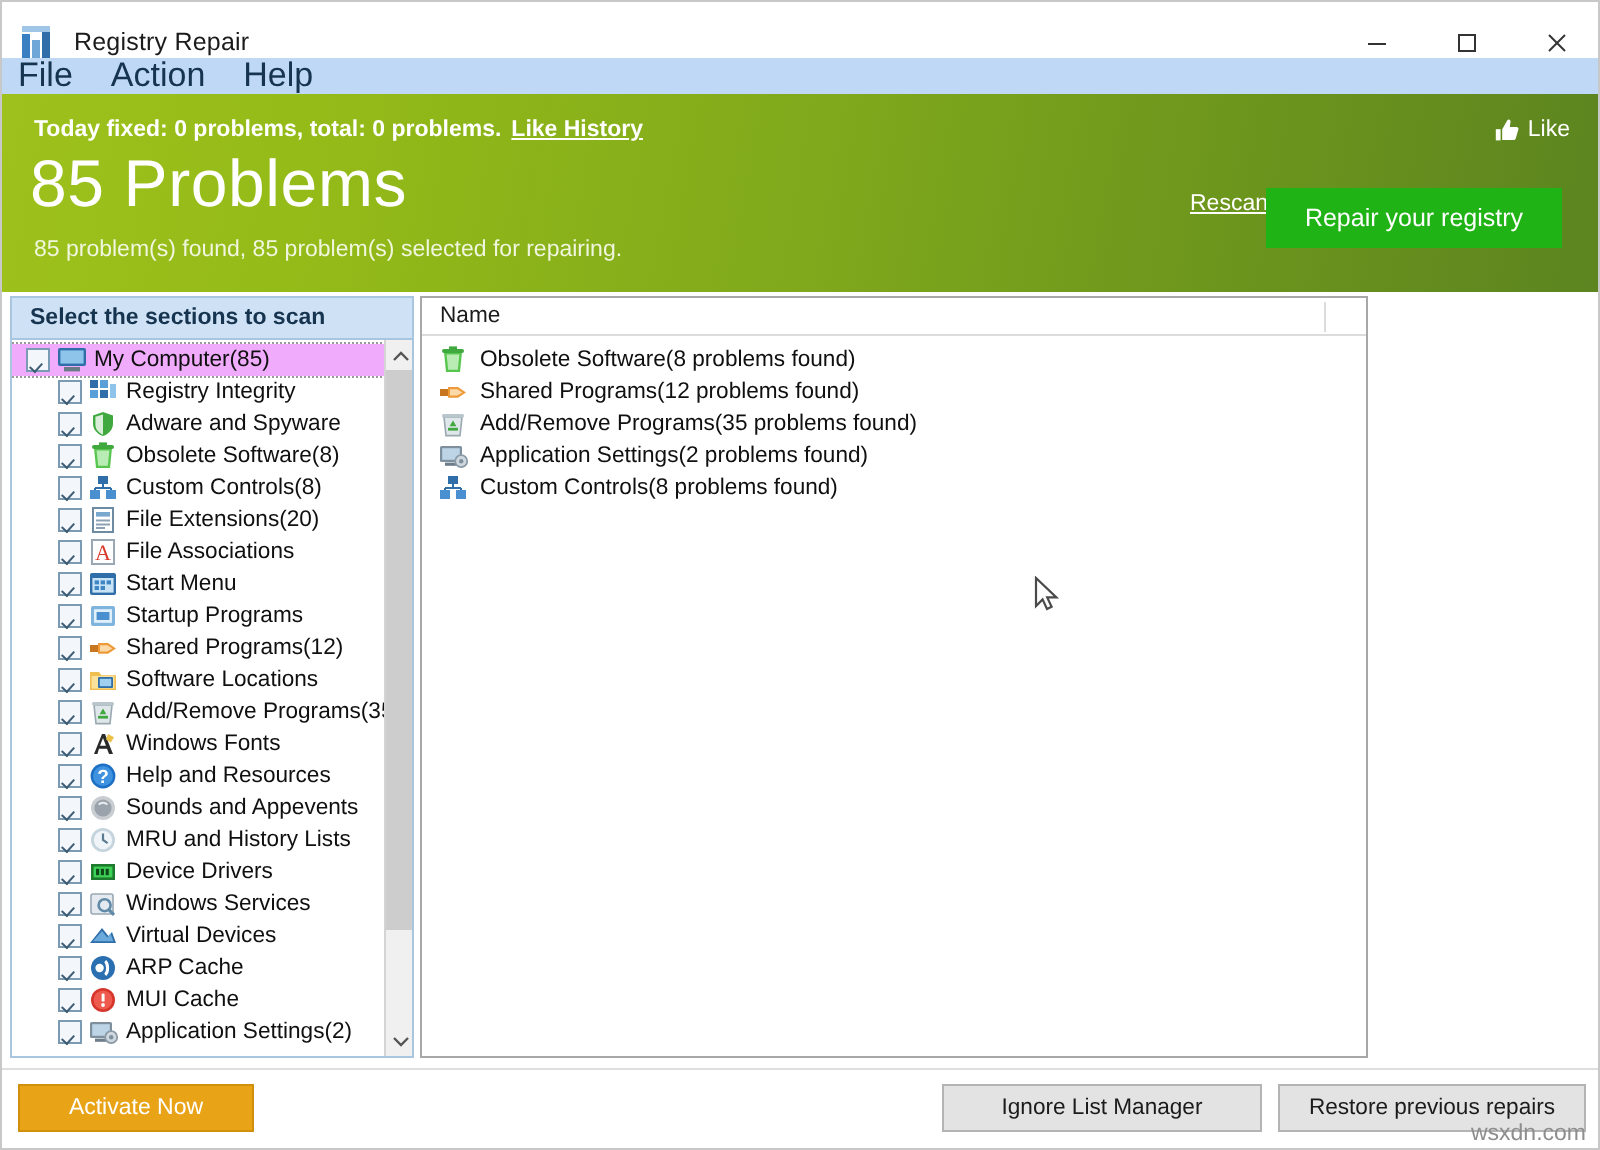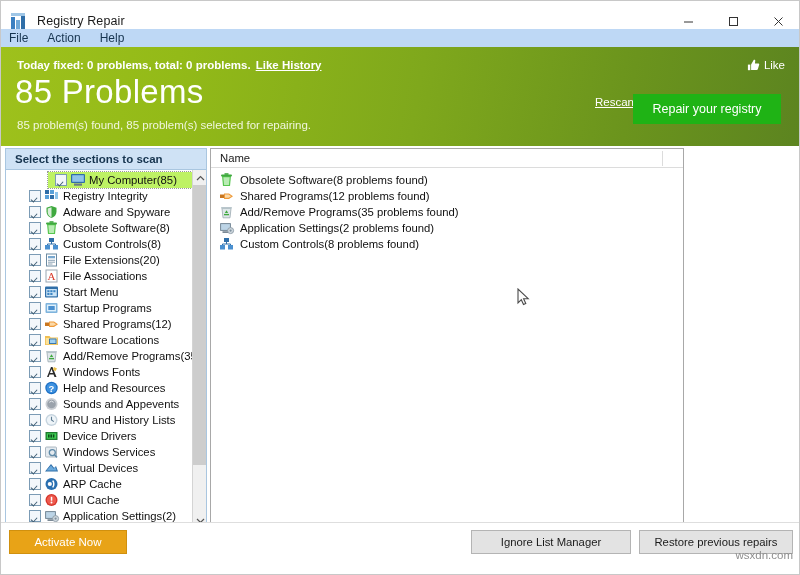--- a/index.html
+++ b/index.html
@@ -49,21 +49,21 @@
 
   
   .menubar {
     position: absolute; left: 0; top: 28px;
     width: 800px; height: 18px;
     background: #bed8f5;
     display: flex; align-items: center;
     padding-left: 8px; gap: 19px;
   }
   .menuitem {
-    font-size: 12px; color: #16344f; line-height: 18px;
+    font-size: 17px; color: #16344f; line-height: 18px;
   }
 
   
   .hero {
     position: absolute; left: 0; top: 46px;
     width: 800px; height: 99px;
     background: linear-gradient(100deg, #9ec11c 0%, #93ba18 22%, #7fa81c 52%, #6b941d 78%, #5c8420 100%);
     overflow: hidden;
   }
   .hero-today {
@@ -128,21 +128,21 @@
     padding-top: 2px;
   }
   .tnode {
     display: flex; align-items: center;
     height: 16px; font-size: 11.3px; color: #101010;
     white-space: nowrap;
   }
   .tnode.root { padding-left: 7px; }
   .tnode.child { padding-left: 23px; }
   .tnode.root .tlabel { font-size: 11.3px; }
-  .tnode.sel { background: #bef264; outline: 1px dotted #9a9a9a; margin-left: 42px; }
+  .tnode.sel { background: #f0abfc; outline: 1px dotted #9a9a9a; }
   .cb {
     width: 12px; height: 12px; flex: none;
     border: 1px solid #7b9bb5; background: #f3f7fb;
     position: relative; margin-right: 3px;
   }
   .cb::after {
     content: ""; position: absolute;
     left: 2px; top: 5px; width: 3px; height: 5px;
     border: solid #3e5d73; border-width: 0 1.6px 1.6px 0;
     transform: rotate(42deg);
@@ -194,21 +194,21 @@
     display: flex; align-items: center;
     height: 16px; padding-left: 8px;
     font-size: 11.3px; color: #101010;
     white-space: nowrap;
   }
   .licon { width: 16px; height: 15px; flex: none; margin-right: 5px; }
   .licon svg { display: block; }
 
   
   .bottombar {
-    position: absolute; left: 0; bottom: 12px;
+    position: absolute; left: 0; bottom: 0;
     width: 800px; height: 40px;
     background: #ffffff;
     border-top: 1px solid #dedede;
   }
   .activate {
     position: absolute; left: 8px; top: 7px;
     width: 118px; height: 24px;
     background: #e8a317; color: #ffffff;
     font-size: 11.5px; border: 1px solid #d0900e;
     display: flex; align-items: center; justify-content: center;

